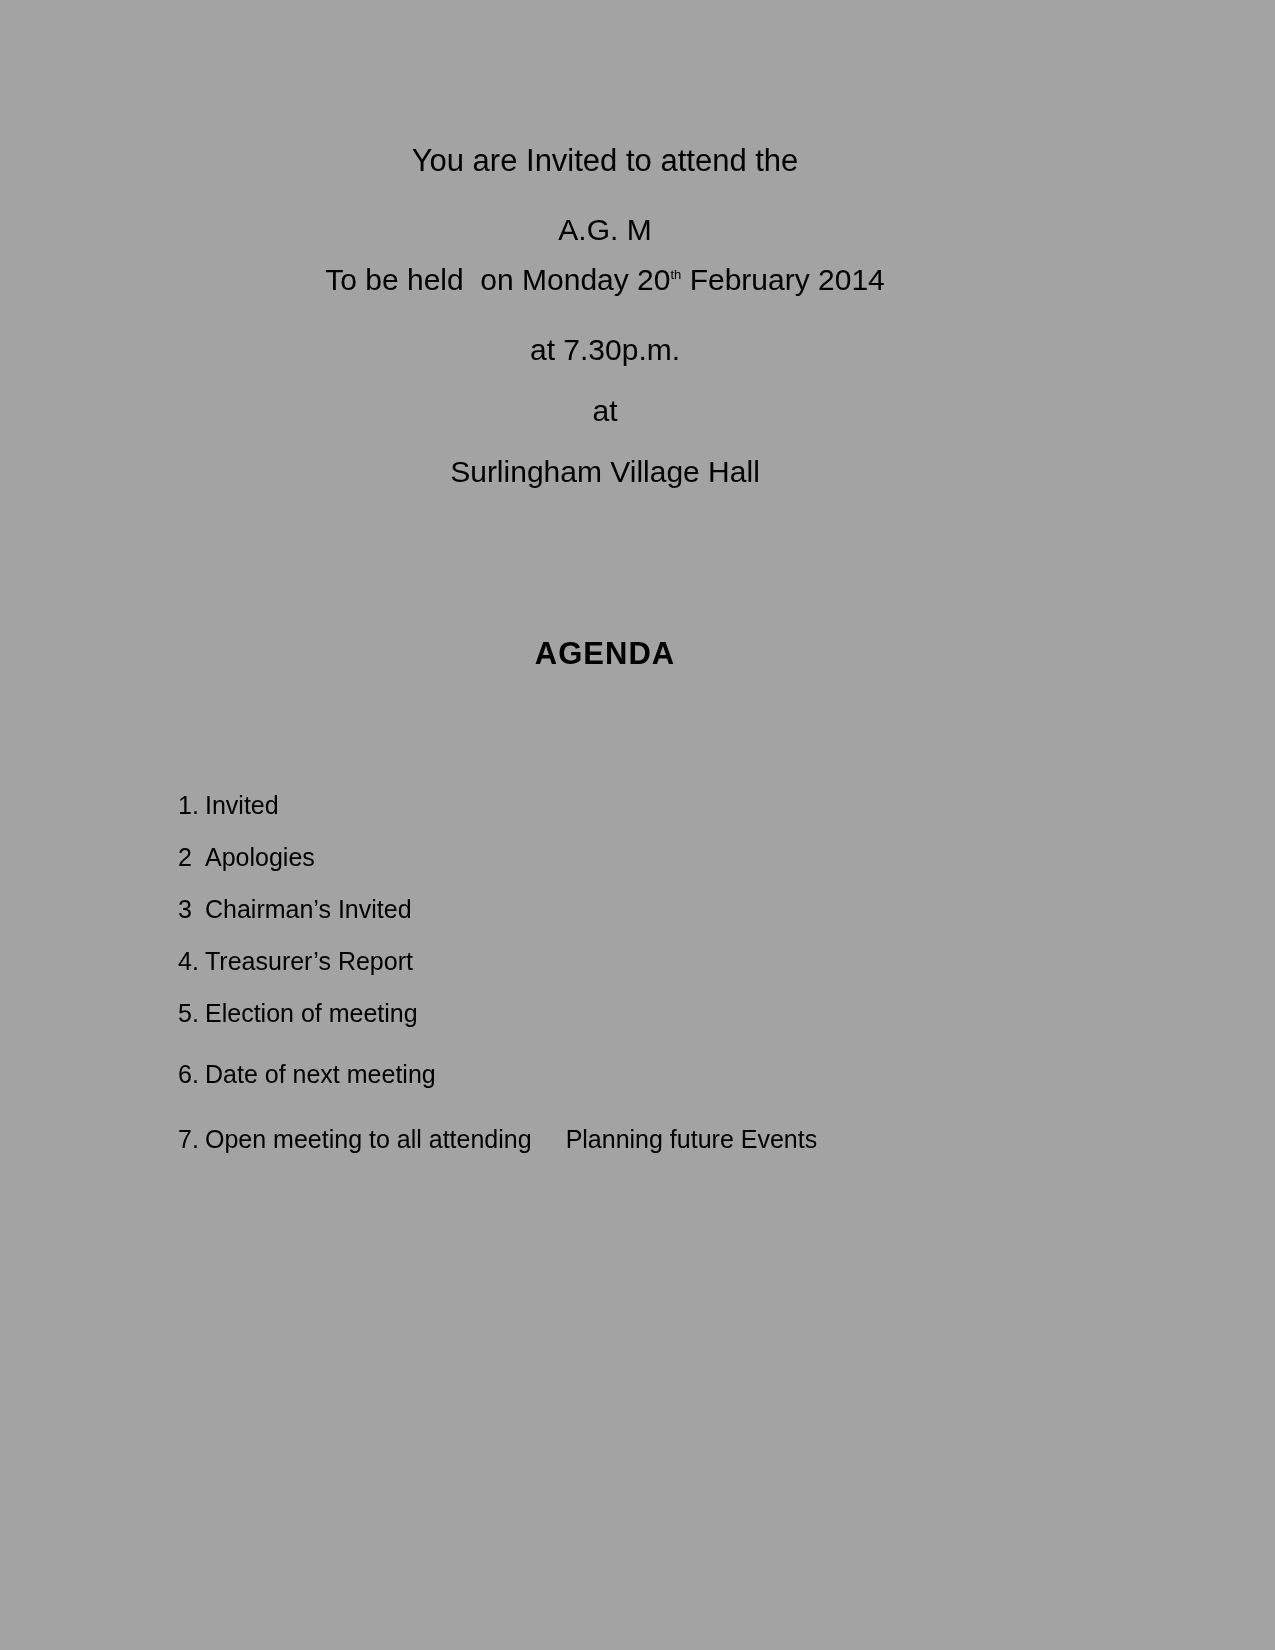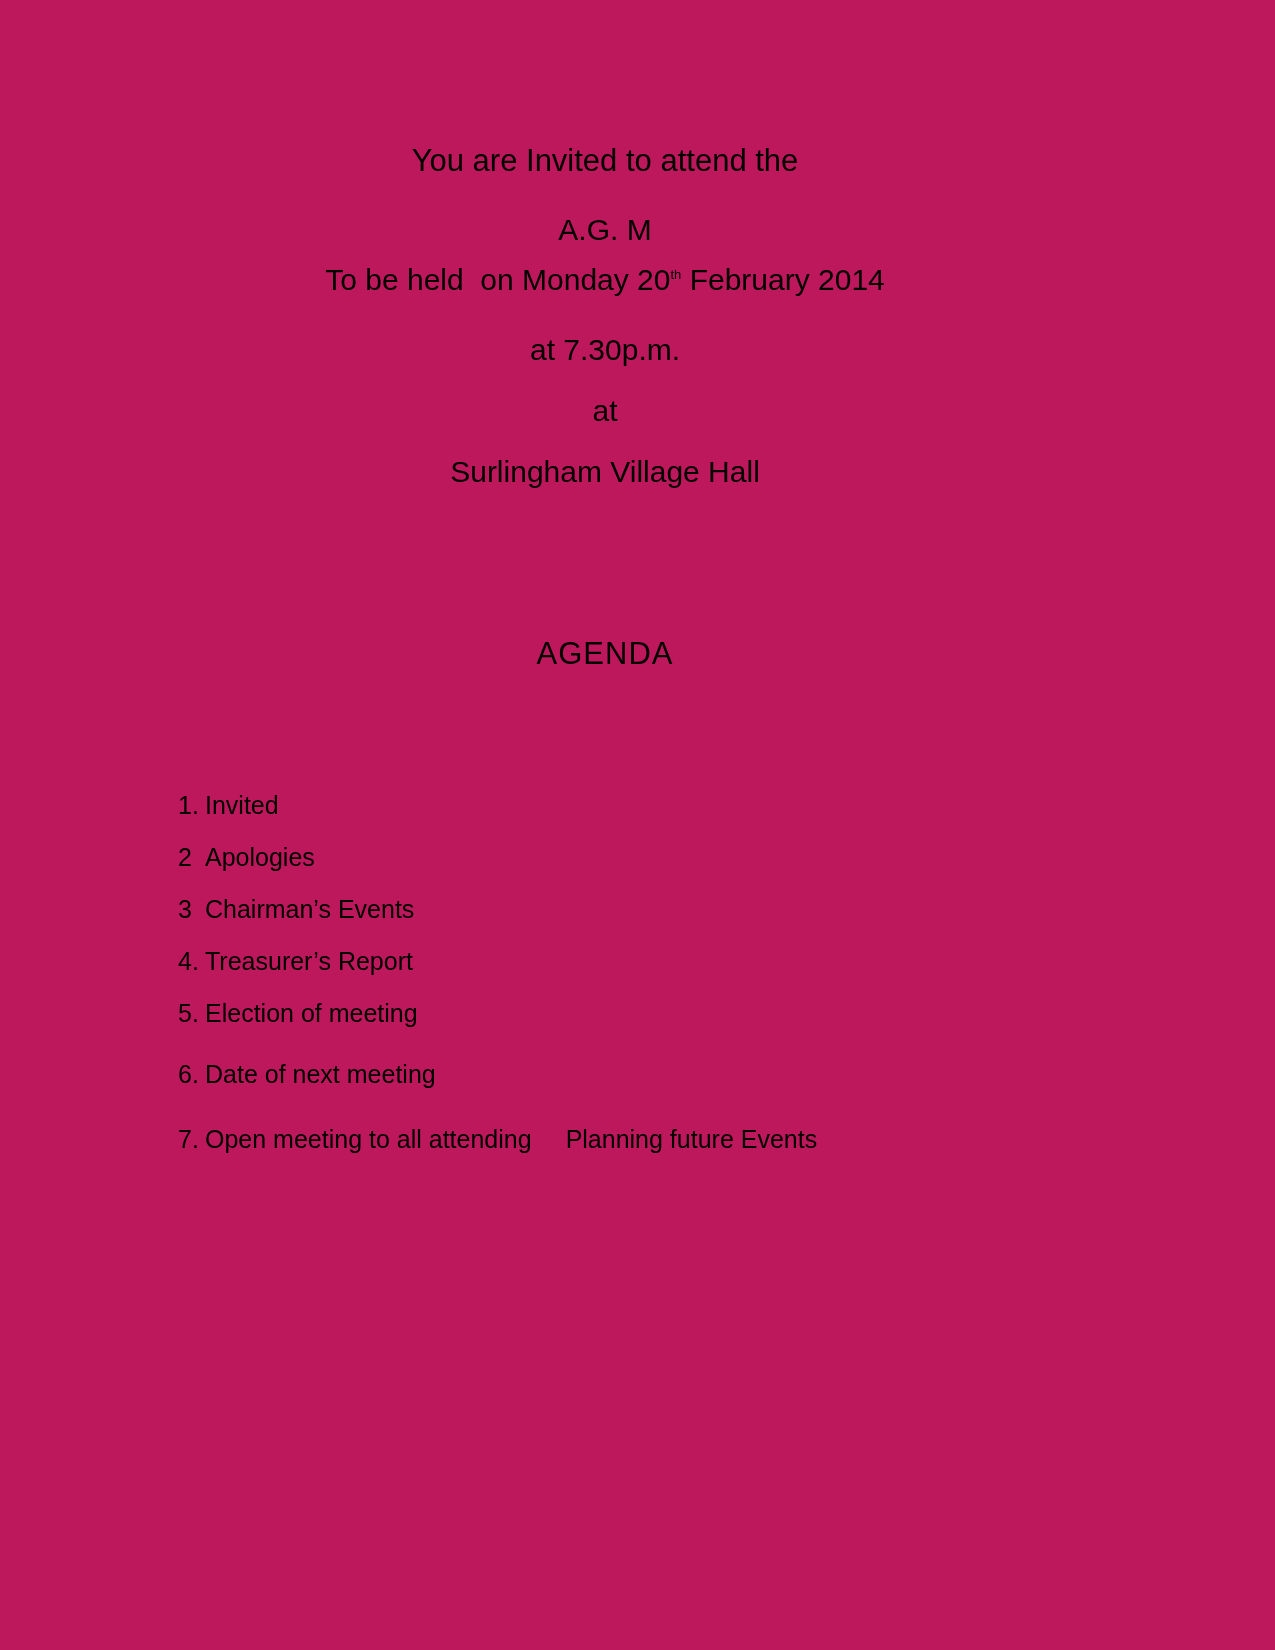--- a/index.html
+++ b/index.html
@@ -5,21 +5,21 @@
   html, body {
     margin: 0;
     padding: 0;
     background: #e8e8e8;
   }
   .page {
     position: relative;
     width: 1275px;
     height: 1650px;
     margin: 0 auto;
-    background: #be185d;
+    background: #a3a3a3;
     font-family: "Liberation Sans", sans-serif;
     color: #000000;
     overflow: hidden;
   }
   .content {
     position: absolute;
     left: 150px;
     width: 910px;
     top: 0;
   }
@@ -46,21 +46,21 @@
   .date-line sup {
     font-size: 13px;
     vertical-align: super;
     line-height: 0;
   }
   .time-line  { margin-top: 34px !important; }
   .at-line    { margin-top: 25px !important; }
   .venue-line { margin-top: 25px !important; }
   .agenda-heading {
     margin-top: 146px !important;
-    font-weight: normal;
+    font-weight: bold;
     font-size: 31px !important;
     letter-spacing: 1px;
   }
 
   .agenda-list {
     margin-top: 118px;
     padding-left: 28px;
     font-size: 25px;
     line-height: 30px;
   }
@@ -108,21 +108,21 @@
         <span class="agenda-text">Invited</span>
       </div>
 
       <div class="agenda-row">
         <span class="agenda-num">2</span>
         <span class="agenda-text">Apologies</span>
       </div>
 
       <div class="agenda-row">
         <span class="agenda-num">3</span>
-        <span class="agenda-text">Chairman’s Events</span>
+        <span class="agenda-text">Chairman’s Invited</span>
       </div>
 
       <div class="agenda-row">
         <span class="agenda-num">4.</span>
         <span class="agenda-text">Treasurer’s Report</span>
       </div>
 
       <div class="agenda-row">
         <span class="agenda-num">5.</span>
         <span class="agenda-text">Election of meeting</span>

